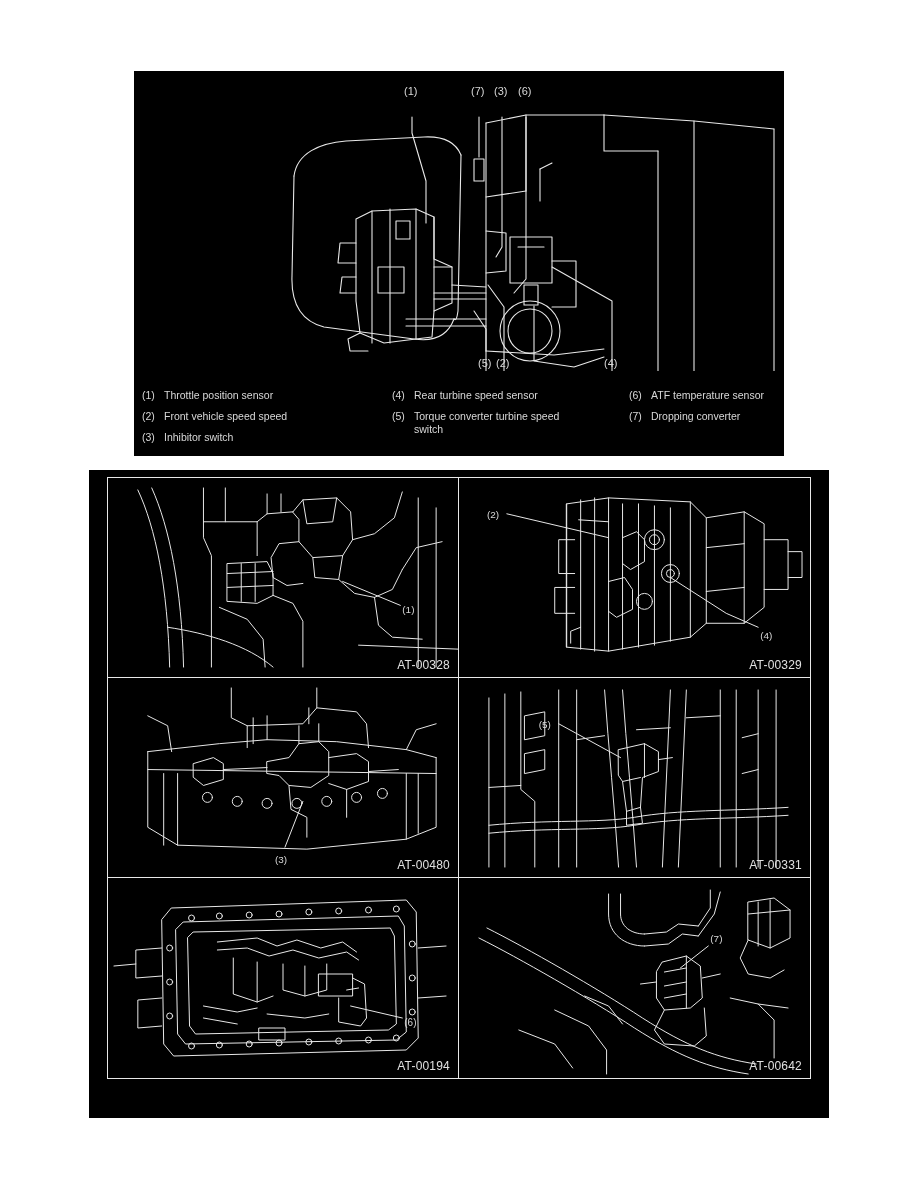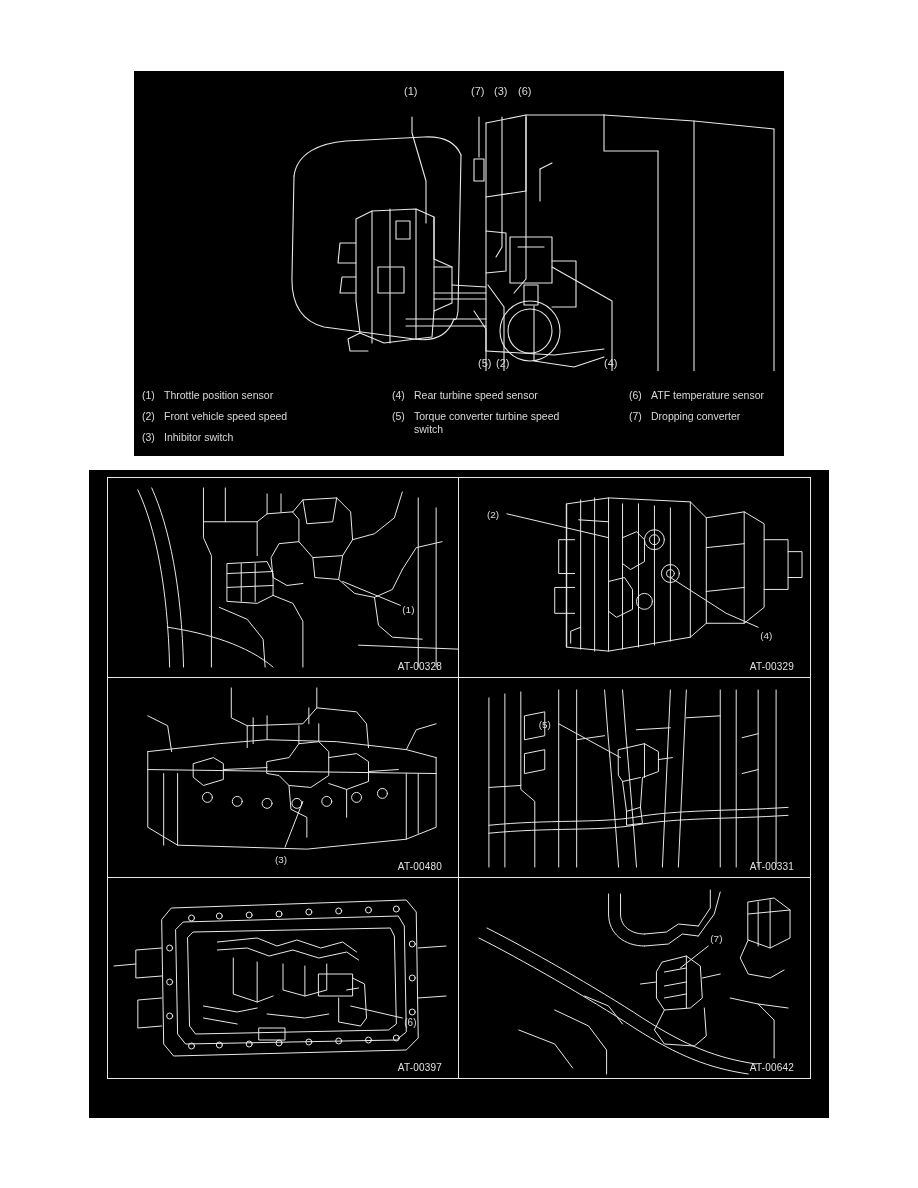--- a/index.html
+++ b/index.html
@@ -90,24 +90,24 @@
   .panel {
     position: relative;
     box-sizing: border-box;
     overflow: hidden;
   }
   .panel.br { border-right: 1px solid #e8e8e8; }
   .panel.bb { border-bottom: 1px solid #e8e8e8; }
   .panel svg { position: absolute; left: 0; top: 0; width: 100%; height: 100%; }
   .panel-code {
     position: absolute;
-    right: 16px;
+    right: 8px;
     bottom: 5px;
     color: #e0e0e0;
-    font-size: 10px;
+    font-size: 12px;
     letter-spacing: 0.2px;
   }
 </style>
 </head>
 <body>
 
 <div id="top-figure">
 
   <svg id="top-figure-drawing" viewBox="0 0 650 300">
     <g fill="none" stroke="#e8e8e8" stroke-width="1.1" stroke-linejoin="round" stroke-linecap="round">
@@ -426,21 +426,21 @@
           <path d="M54 70 L28 72 L28 100 L54 98"></path>
           <path d="M54 120 L30 122 L30 150 L54 148"></path>
           <path d="M28 86 L6 88"></path>
           <path d="M312 70 L340 68"></path>
           <path d="M312 120 L340 118"></path>
 
           <path d="M244 128 L296 140"></path>
         </g>
         <text x="298" y="148" fill="#d8d8d8" font-family="Liberation Sans, sans-serif" font-size="10">(6)</text>
       </svg>
-      <div class="panel-code">AT-00397</div>
+      <div class="panel-code">AT-00194</div>
     </div>
 
     <div class="panel">
       <svg viewBox="0 0 352 200" preserveAspectRatio="none">
         <g fill="none" stroke="#e8e8e8" stroke-width="1" stroke-linejoin="round" stroke-linecap="round">
           <path d="M20 60 C60 80 130 120 176 150 C220 178 250 190 290 196"></path>
           <path d="M28 50 C68 70 138 110 184 140 C228 168 258 180 298 186"></path>
           <path d="M150 16 L150 36 C150 56 166 68 186 68"></path>
           <path d="M162 16 L162 36 C162 48 172 56 186 56"></path>
           <path d="M186 68 L210 66 L224 56 L240 58"></path>

